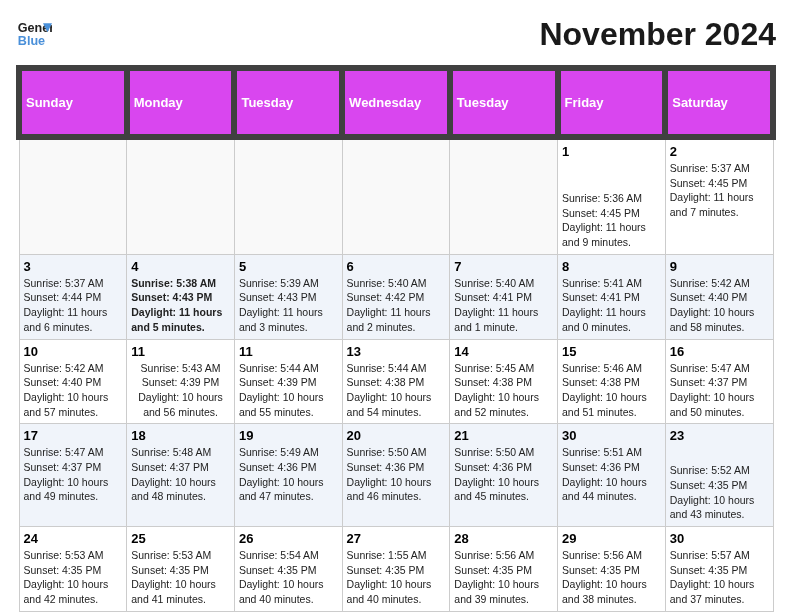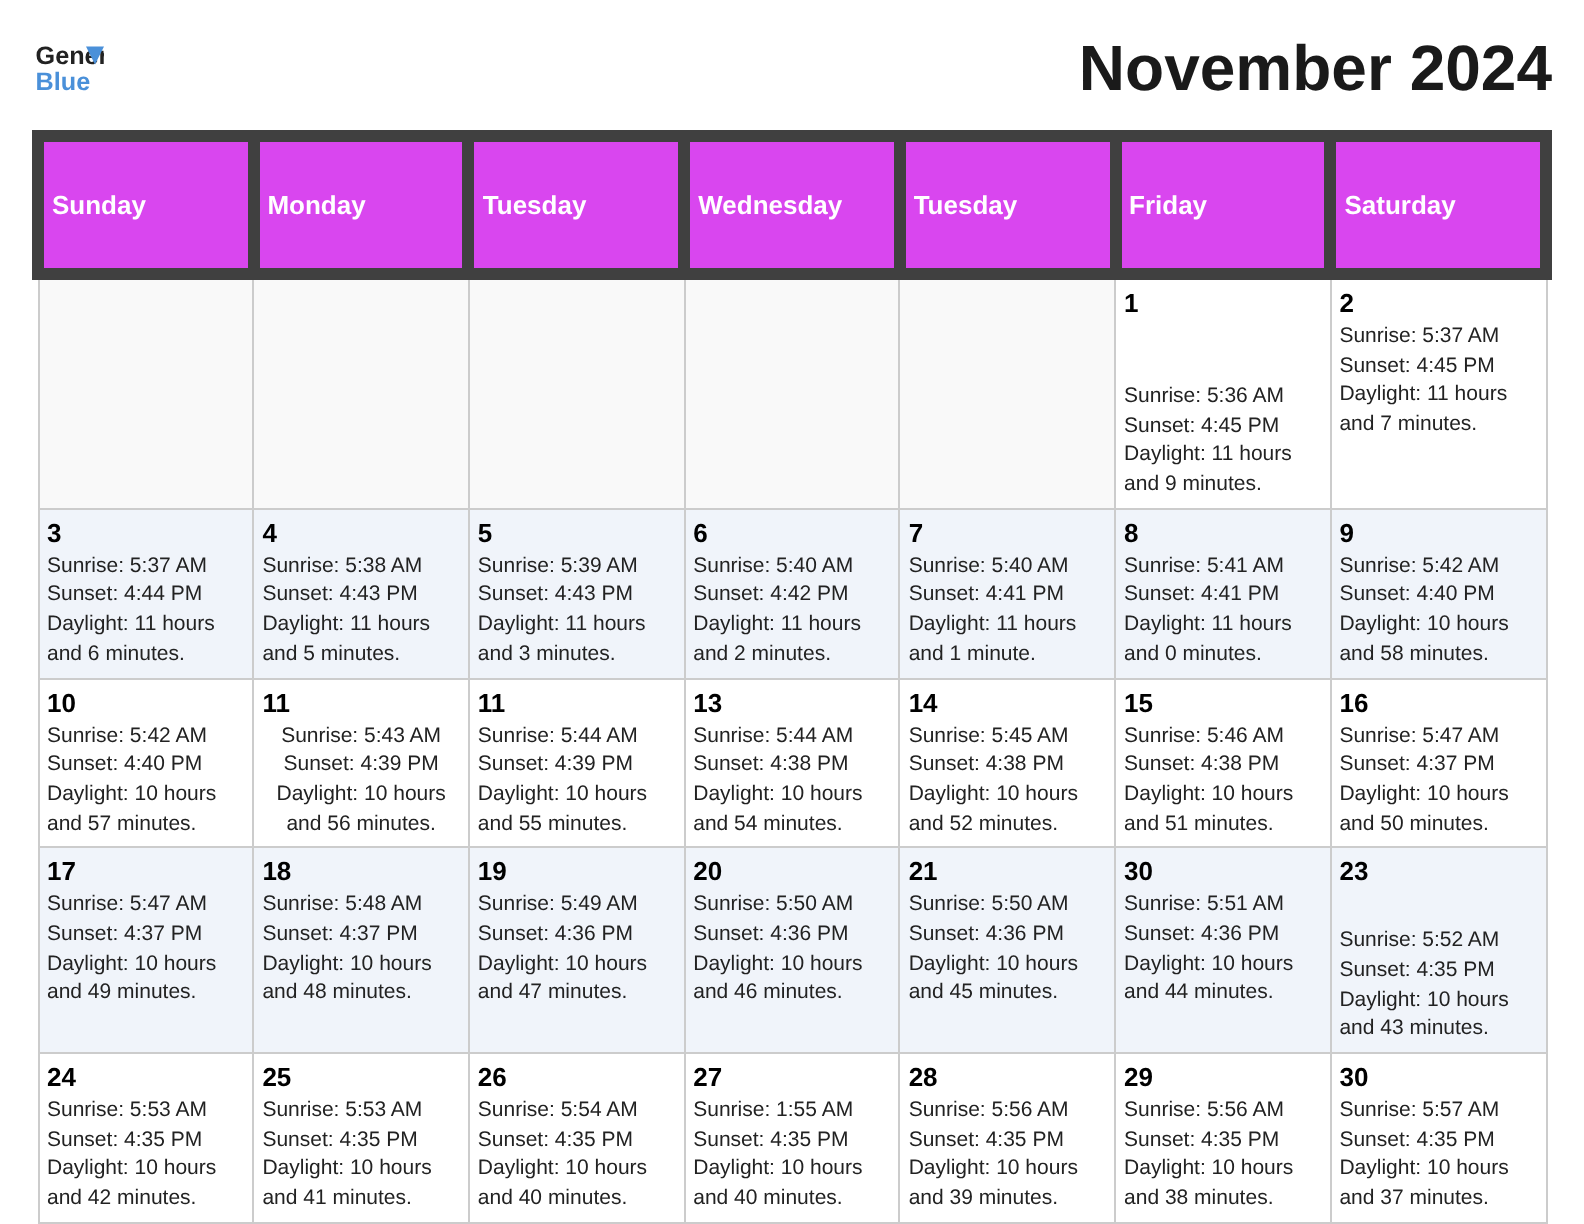--- a/index.html
+++ b/index.html
@@ -127,21 +127,21 @@
       </tr>
       <tr>
         <td class="alt-row">
           <span class="day-num">3</span>
           <div class="day-info" style="white-space: pre-line;">Sunrise: 5:37 AM
 Sunset: 4:44 PM
 Daylight: 11 hours and 6 minutes.</div>
         </td>
         <td class="alt-row">
           <span class="day-num">4</span>
-          <div class="day-info" style="white-space: pre-line;">Sunrise: 5:38 AM
+          <div class="day-info" style="white-space: pre-line; font-weight: bold;">Sunrise: 5:38 AM
 Sunset: 4:43 PM
 Daylight: 11 hours and 5 minutes.</div>
         </td>
         <td class="alt-row">
           <span class="day-num">5</span>
           <div class="day-info" style="white-space: pre-line;">Sunrise: 5:39 AM
 Sunset: 4:43 PM
 Daylight: 11 hours and 3 minutes.</div>
         </td>
         <td class="alt-row">

